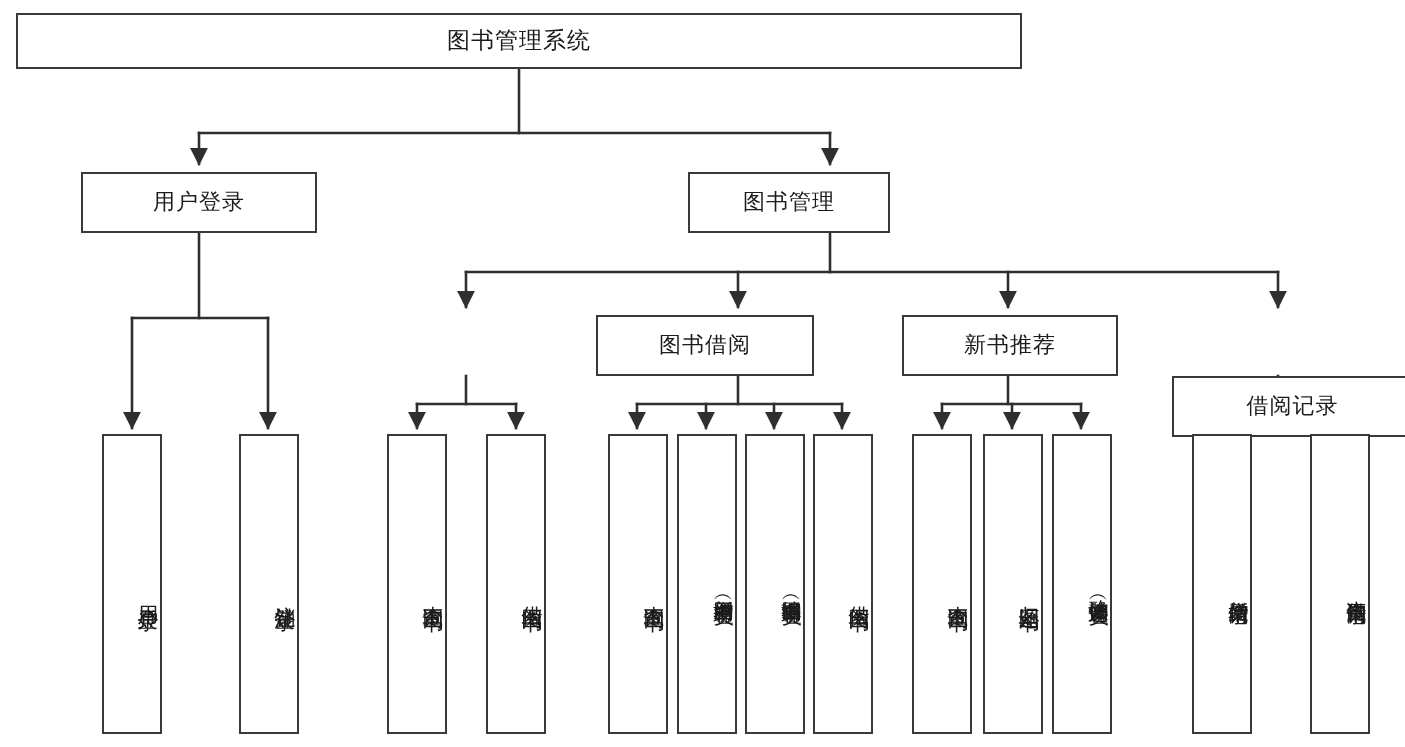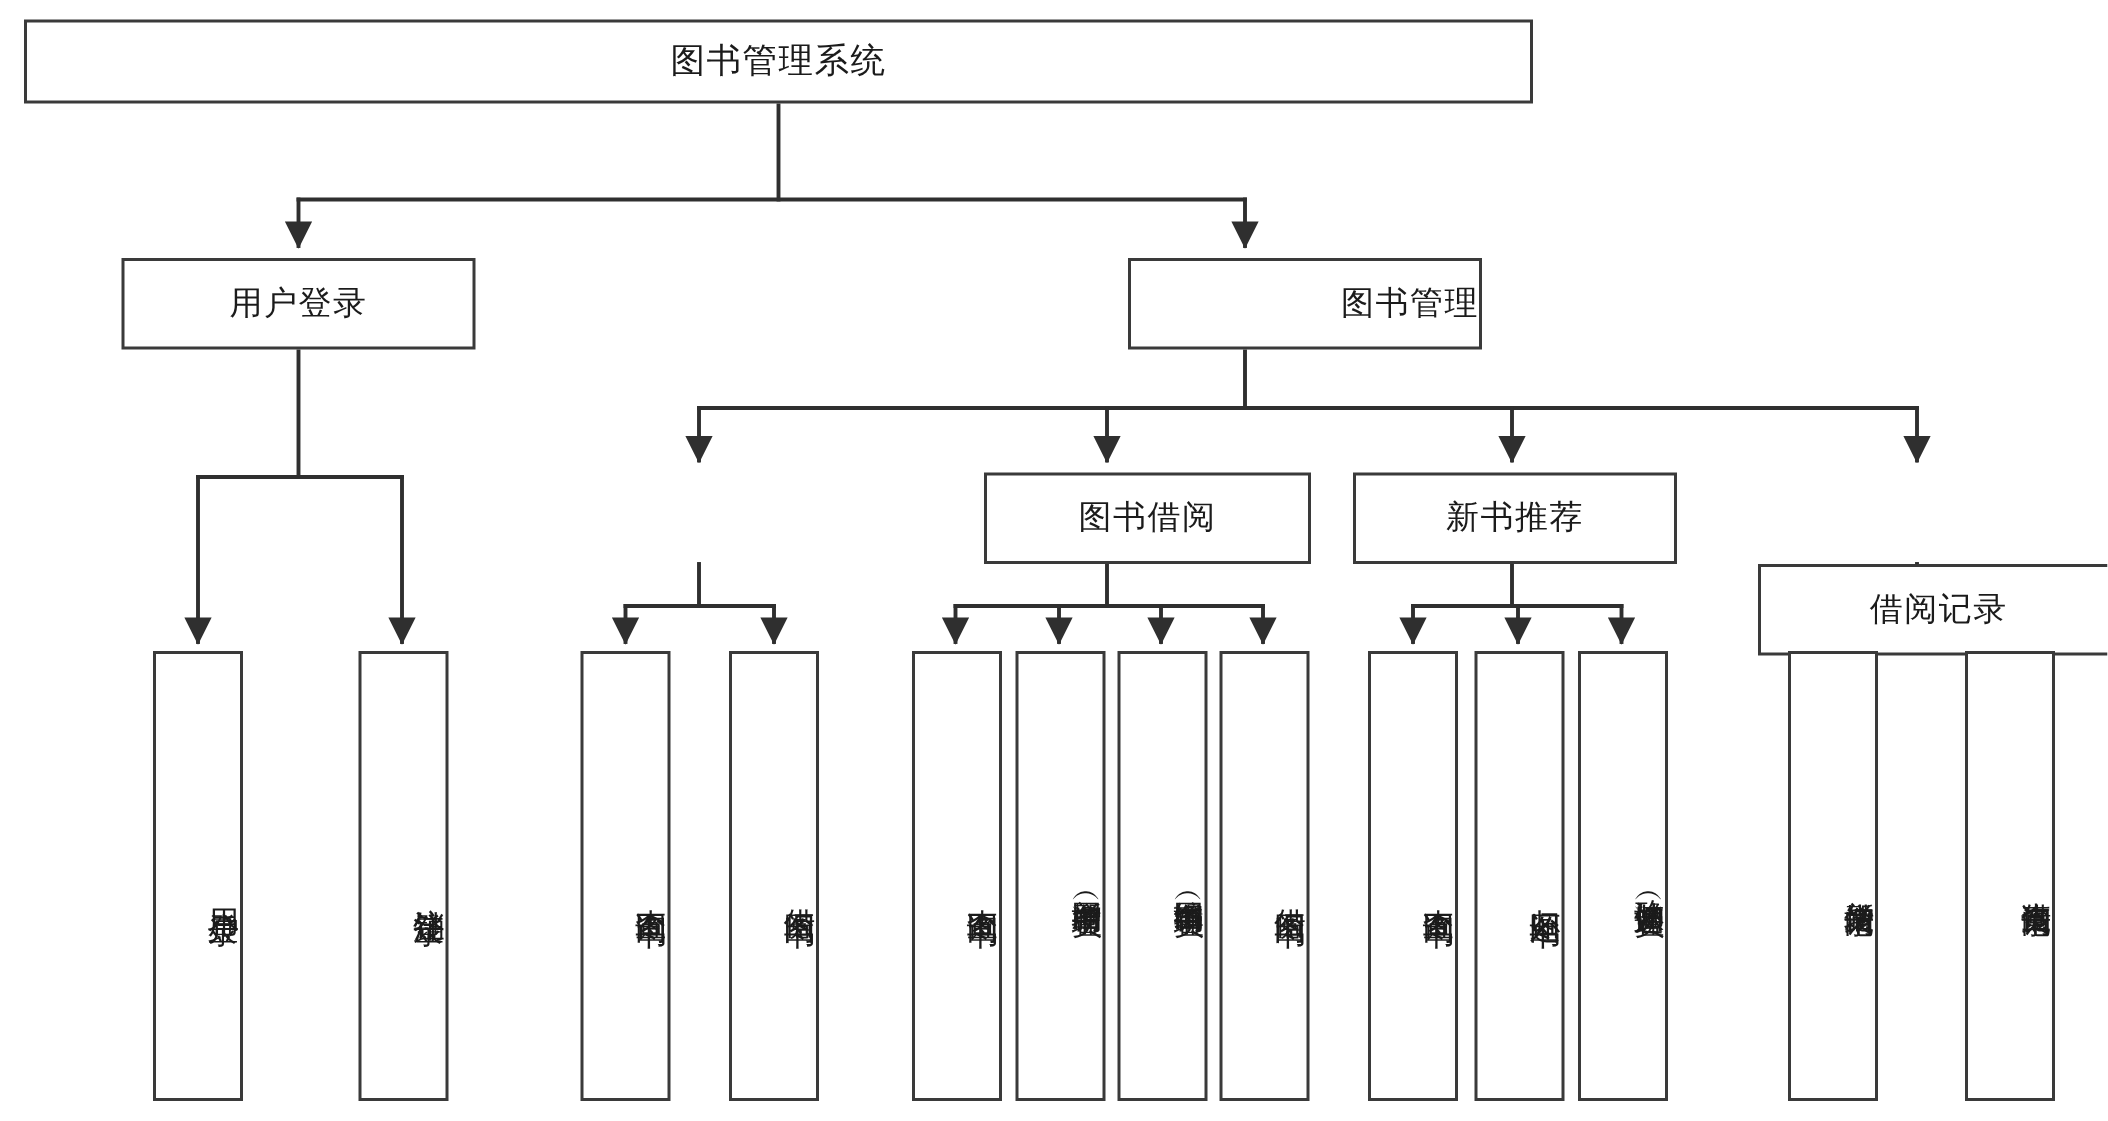--- a/index.html
+++ b/index.html
@@ -126,25 +126,25 @@
     </g>
   </svg>
 
   <div class="node h root" style="left:16px; top:13px; width:1006px; height:56px;">
     <span>图书管理系统</span>
   </div>
 
   <div class="node h" style="left:81px; top:172px; width:236px; height:61px;">
     <span>用户登录</span>
   </div>
-  <div class="node h" style="left:752px; top:172px; width:236px; height:61px;justify-content:flex-end;">
+  <div class="node h" style="left:688px; top:172px; width:202px; height:61px;">
     <span>图书管理</span>
   </div>
 
-  <div class="node h" style="left:656px; top:315px; width:218px; height:61px;">
+  <div class="node h" style="left:596px; top:315px; width:218px; height:61px;">
     <span>图书借阅</span>
   </div>
   <div class="node h" style="left:902px; top:315px; width:216px; height:61px;">
     <span>新书推荐</span>
   </div>
   <div class="node h" style="left:1172px; top:328px; width:241px; height:61px;margin-top:48px;">
     <span>借阅记录</span>
   </div>
 
   <div class="node v" style="left:102px; top:434px; width:60px; height:300px;">

